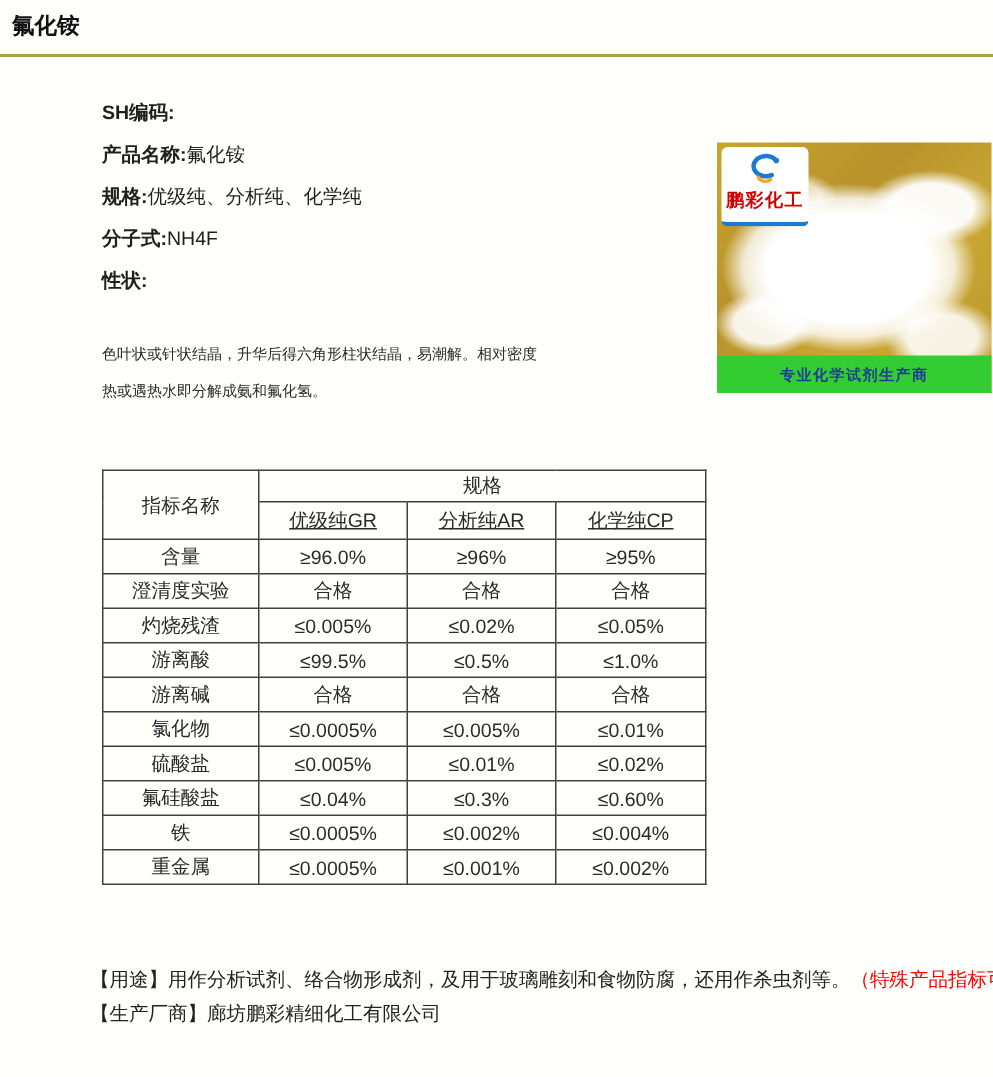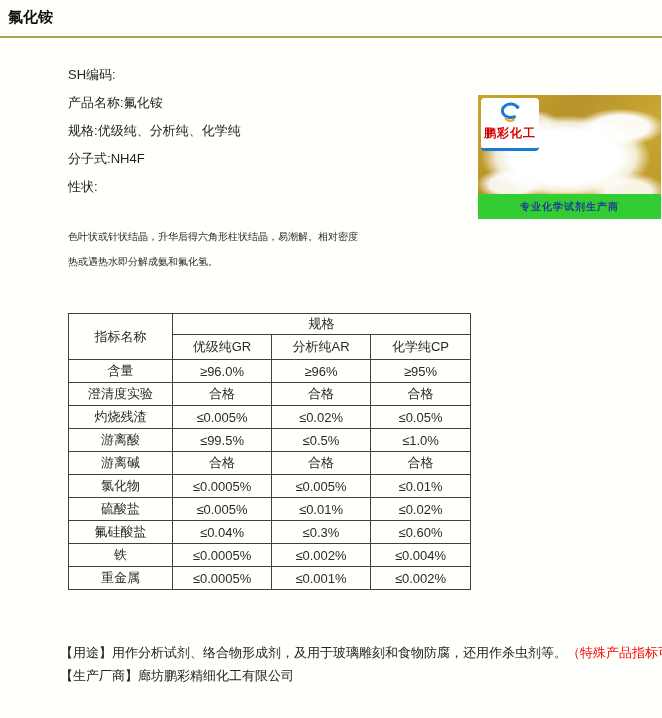--- a/index.html
+++ b/index.html
@@ -15,28 +15,28 @@
     position:absolute;left:8px;top:8px;
     font-size:15px;font-weight:bold;color:#111;
   }
   .title-divider{
     position:absolute;left:0;top:36px;width:662px;height:2px;
     background:#a8a34c;
   }
   
   .info-block{position:absolute;left:68px;top:66px;width:400px;}
   .field{height:28px;font-size:13px;white-space:nowrap;}
-  .field b{font-weight:normal;}
+  .field b{font-weight:bold;}
   .desc-block{
     position:absolute;left:68px;top:224px;width:412px;
     font-size:10px;line-height:25px;color:#2a2a2a;
   }
   
   .product-image{
-    position:absolute;left:478px;top:95px;width:183px;height:124px;
+    position:absolute;left:478px;top:95px;width:183px;height:167px;
     background:
       radial-gradient(ellipse 58% 42% at 48% 50%, #ffffff 0 52%, rgba(255,255,255,.8) 66%, rgba(255,255,255,0) 80%),
       radial-gradient(ellipse 32% 20% at 78% 26%, rgba(255,255,255,.95) 0 48%, rgba(255,255,255,0) 75%),
       radial-gradient(ellipse 26% 18% at 18% 72%, rgba(255,255,255,.9) 0 45%, rgba(255,255,255,0) 72%),
       radial-gradient(ellipse 30% 22% at 82% 78%, rgba(255,255,255,.88) 0 42%, rgba(255,255,255,0) 70%),
       radial-gradient(ellipse 20% 14% at 30% 22%, rgba(255,255,255,.7) 0 40%, rgba(255,255,255,0) 70%),
       linear-gradient(135deg,#c9a62e 0%,#b8922a 35%,#caa733 65%,#ba9526 100%);
   }
   .logo-box{
     position:absolute;left:3px;top:3px;width:58px;height:53px;
@@ -60,21 +60,21 @@
   .spec-table{
     position:absolute;left:68px;top:313px;
     border-collapse:collapse;table-layout:fixed;width:402px;
   }
   .spec-table th,.spec-table td{
     border:1px solid #404040;
     font-size:13px;font-weight:normal;
     text-align:center;vertical-align:middle;
     height:22px;padding:0 2px;color:#2a2a2a;
   }
-  .spec-table tr.subhead td{height:24px;}
+  .spec-table tr.subhead td{height:24px;text-decoration:underline;}
   
   .footer-block{
     position:absolute;left:60px;top:641px;width:600px;
     font-size:13px;line-height:23px;color:#222;
   }
   .footer-line{white-space:nowrap;}
   .red-note{color:#fe0000;}
 </style>
 </head>
 <body>

